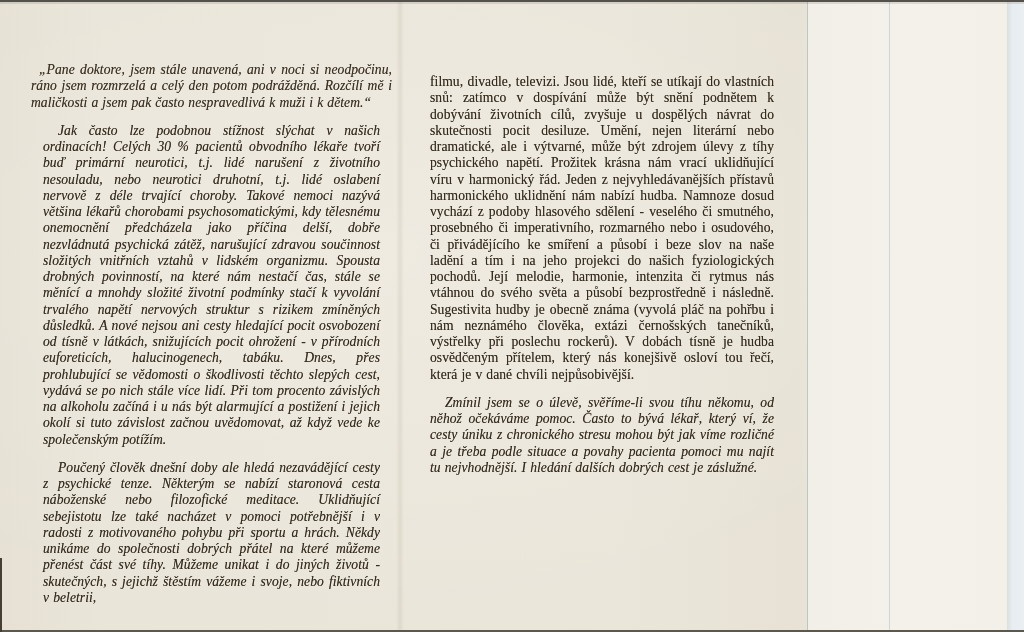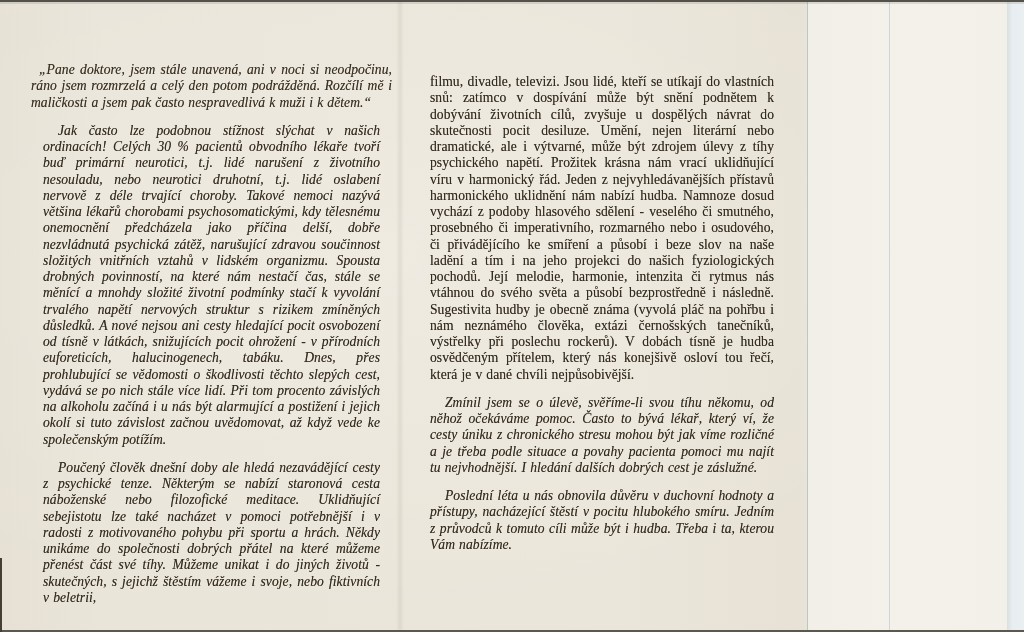--- a/index.html
+++ b/index.html
@@ -65,21 +65,20 @@
     <div id="left-paras">
         <p class="para indent">Jak často lze podobnou stížnost slýchat v našich ordinacích! Celých 30 % pacientů obvodního lékaře tvoří buď primární neurotici, t.j. lidé narušení z životního nesouladu, nebo neurotici druhotní, t.j. lidé oslabení nervově z déle trvající choroby. Takové nemoci nazývá většina lékařů chorobami psychosomatickými, kdy tělesnému onemocnění předcházela jako příčina delší, dobře nezvládnutá psychická zátěž, narušující zdravou součinnost složitých vnitřních vztahů v lidském organizmu. Spousta drobných povinností, na které nám nestačí čas, stále se měnící a mnohdy složité životní podmínky stačí k vyvolání trvalého napětí nervových struktur s rizikem zmíněných důsledků. A nové nejsou ani cesty hledající pocit osvobození od tísně v látkách, snižujících pocit ohrožení - v přírodních euforeticích, halucinogenech, tabáku. Dnes, přes prohlubující se vědomosti o škodlivosti těchto slepých cest, vydává se po nich stále více lidí. Při tom procento závislých na alkoholu začíná i u nás být alarmující a postižení i jejich okolí si tuto závislost začnou uvědomovat, až když vede ke společenským potížím.</p>
         <p class="para indent">Poučený člověk dnešní doby ale hledá nezavádějící cesty z psychické tenze. Některým se nabízí staronová cesta náboženské nebo filozofické meditace. Uklidňující sebejistotu lze také nacházet v pomoci potřebnější i v radosti z motivovaného pohybu při sportu a hrách. Někdy unikáme do společnosti dobrých přátel na které můžeme přenést část své tíhy. Můžeme unikat i do jiných životů - skutečných, s jejichž štěstím vážeme i svoje, nebo fiktivních v beletrii,</p>
       </div>
   </div>
 
   <div class="col right">
     <div id="right-paras">
         <p class="para">filmu, divadle, televizi. Jsou lidé, kteří se utíkají do vlastních snů: zatímco v dospívání může být snění podnětem k dobývání životních cílů, zvyšuje u dospělých návrat do skutečnosti pocit desiluze. Umění, nejen literární nebo dramatické, ale i výtvarné, může být zdrojem úlevy z tíhy psychického napětí. Prožitek krásna nám vrací uklidňující víru v harmonický řád. Jeden z nejvyhledávanějších přístavů harmonického uklidnění nám nabízí hudba. Namnoze dosud vychází z podoby hlasového sdělení - veselého či smutného, prosebného či imperativního, rozmarného nebo i osudového, či přivádějícího ke smíření a působí i beze slov na naše ladění a tím i na jeho projekci do našich fyziologických pochodů. Její melodie, harmonie, intenzita či rytmus nás vtáhnou do svého světa a působí bezprostředně i následně. Sugestivita hudby je obecně známa (vyvolá pláč na pohřbu i nám neznámého člověka, extázi černošských tanečníků, výstřelky při poslechu rockerů). V dobách tísně je hudba osvědčeným přítelem, který nás konejšivě osloví tou řečí, která je v dané chvíli nejpůsobivější.</p>
         <p class="para indent">Zmínil jsem se o úlevě, svěříme-li svou tíhu někomu, od něhož očekáváme pomoc. Často to bývá lékař, který ví, že cesty úniku z chronického stresu mohou být jak víme rozličné a je třeba podle situace a povahy pacienta pomoci mu najít tu nejvhodnější. I hledání dalších dobrých cest je záslužné.</p>
-        <p class="para indent">Poslední léta u nás obnovila důvěru v duchovní hodnoty a přístupy, nacházející štěstí v pocitu hlubokého smíru. Jedním z průvodců k tomuto cíli může být i hudba. Třeba i ta, kterou Vám nabízíme.</p>
       </div>
   </div>
 
   <div class="fold"></div>
   <div class="right-strip"></div>
   <div class="crease crease-a"></div>
   <div class="crease crease-b"></div>
   <div class="edge-band"></div>
   <div class="edge-top"></div>
   <div class="edge-top-soft"></div>

